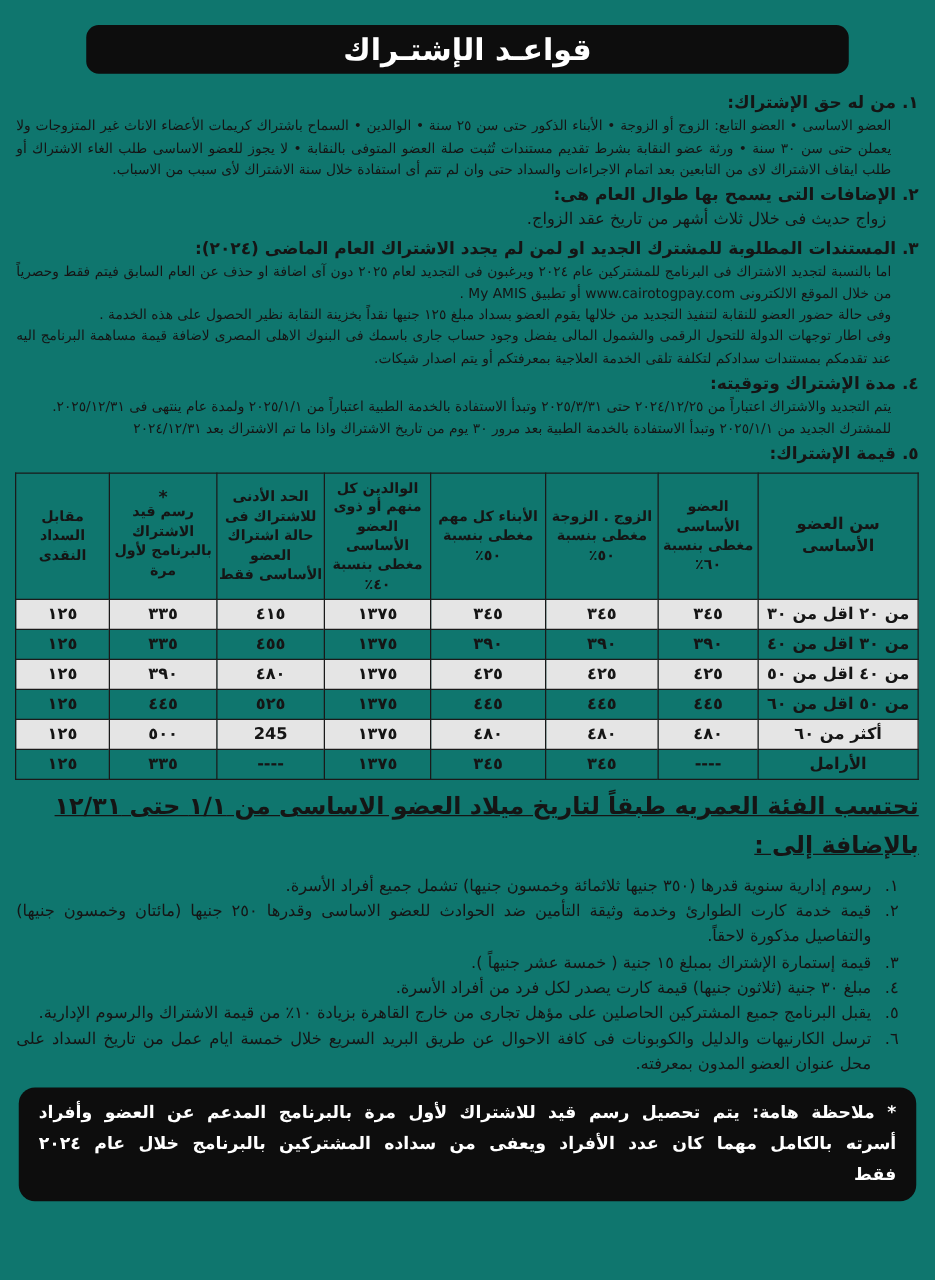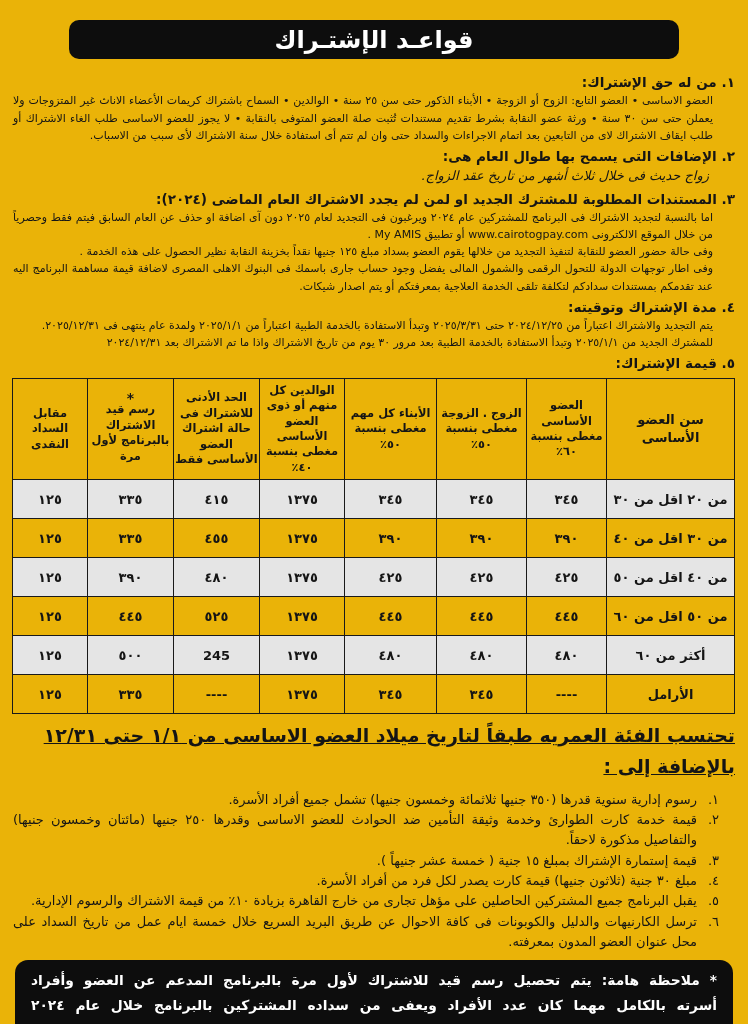--- a/index.html
+++ b/index.html
@@ -3,56 +3,56 @@
 <meta charset="utf-8">
 <style>
   * { margin:0; padding:0; box-sizing:border-box; }
   html,body { background:#ffffff; }
   .page {
     width:748px; height:1024px;
     padding:20px 13px 6px;
     direction:rtl;
     font-family:"DejaVu Sans", sans-serif;
     color:#151515;
-    background:#eab308;
+    background:#0f766e;
     overflow:hidden;
   }
   .title-box {
     width:610px; height:39px;
     margin:0 auto 13px;
     background:#0d0d0d;
     border-radius:10px;
     color:#ffffff;
     display:flex; align-items:center; justify-content:center;
     font-size:24px; font-weight:bold;
     letter-spacing:1px;
   }
   .section { margin-bottom:2px; }
   .heading { font-weight:700; font-size:13.6px; line-height:1.5; }
   .body {
     padding-right:22px;
     text-align:justify;
     font-size:11px; line-height:1.56;
   }
-  .line { padding-right:26px; font-size:13px; line-height:1.56;font-style:italic; }
+  .line { padding-right:26px; font-size:13px; line-height:1.56; }
   .price-table {
     width:722px;
     border-collapse:collapse;
     margin:4px 0 6px;
     table-layout:fixed;
   }
   .price-table th, .price-table td {
     border:1.5px solid #1a1a1a;
     text-align:center;
     vertical-align:middle;
     font-weight:bold;
   }
   .price-table th { font-size:11.4px; line-height:1.35; padding:4px 1px; height:90px; }
   .price-table th.age-col { font-size:13px;text-align:center; }
-  .price-table td { font-size:13px; height:39px; padding:0 2px; }
+  .price-table td { font-size:13px; height:24px; padding:0 2px; }
   .price-table tr.stripe { background:#e5e5e5; }
   .star-mark { line-height:0.6; font-size:14px; }
   .notes-intro { font-weight:bold; font-size:19px; line-height:1.6; margin-bottom:9px;text-decoration:underline; }
   .note-item {
     display:flex; gap:7px;
     padding-right:16px;
     font-size:13px; line-height:1.56;
   }
   .note-item .num { min-width:15px; flex:0 0 auto; }
   .note-item .txt { flex:1 1 auto; text-align:justify; }

